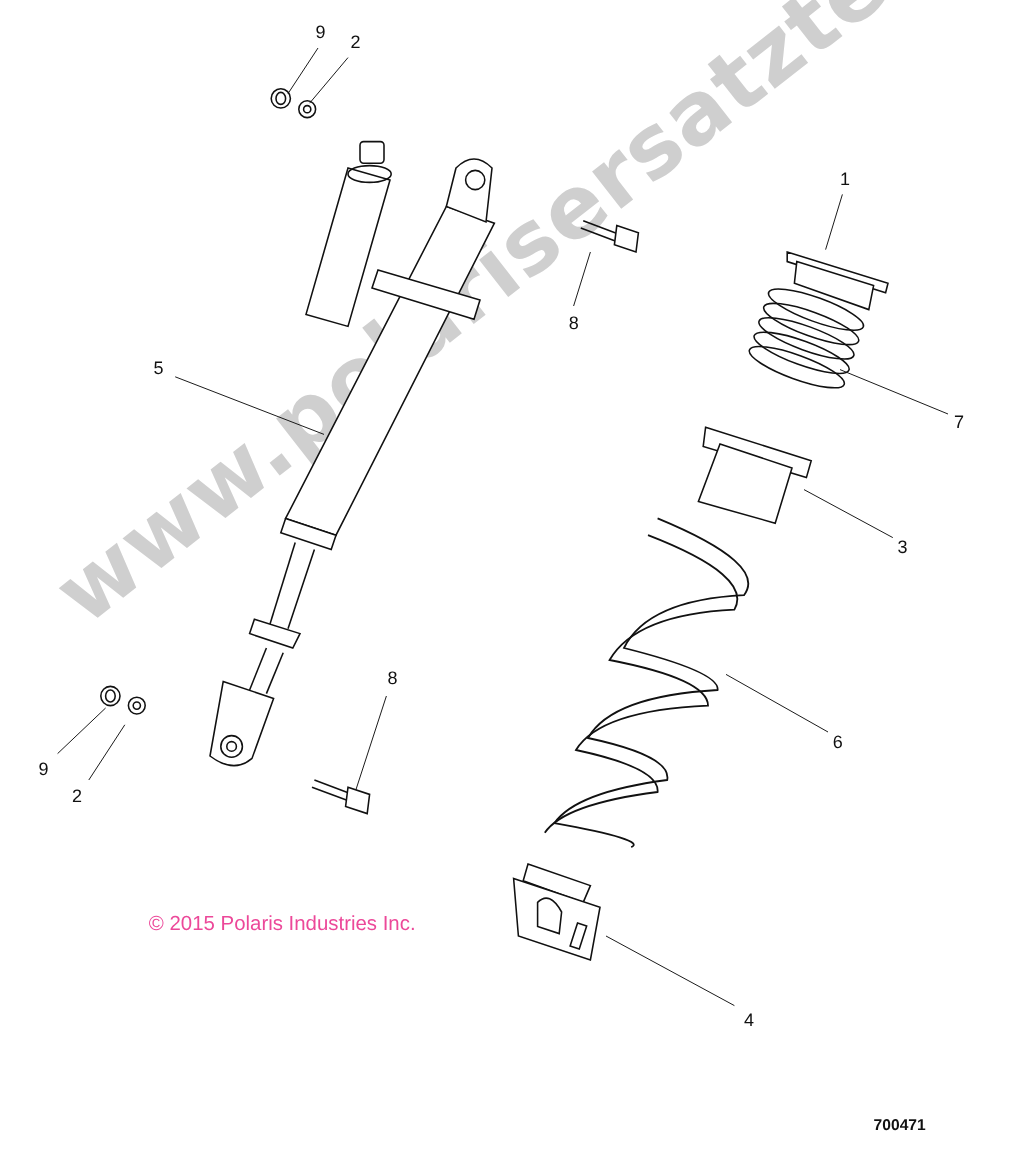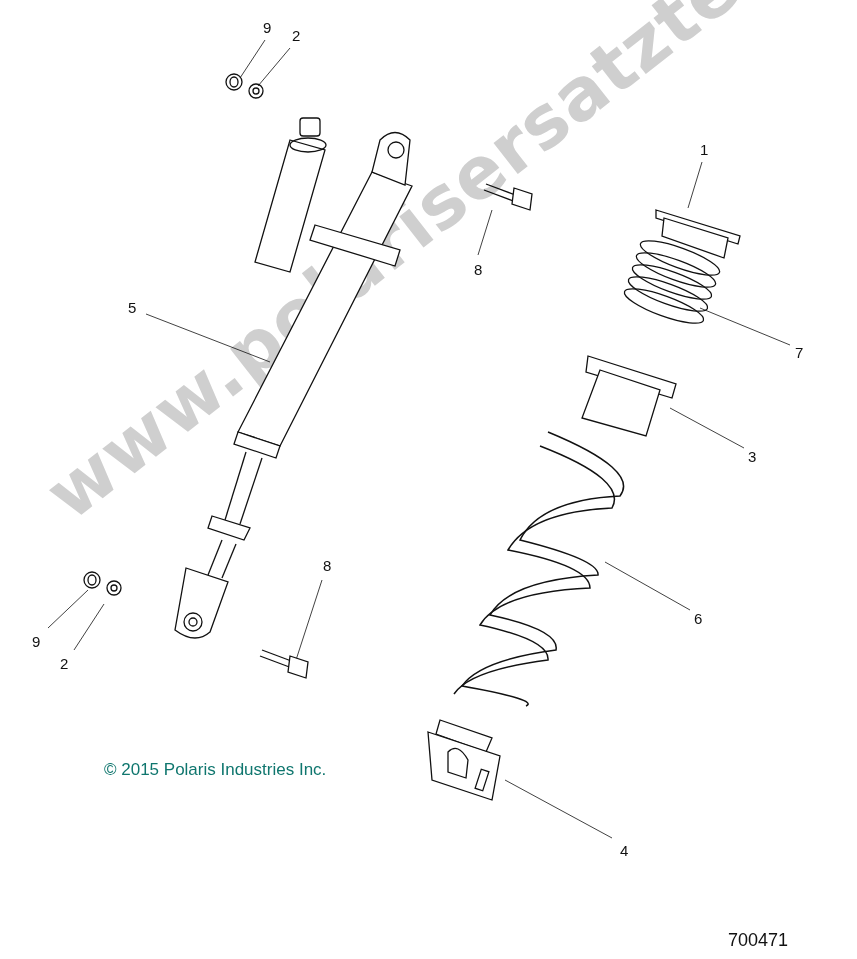--- a/index.html
+++ b/index.html
@@ -1,20 +1,20 @@
 <!DOCTYPE html>
 <html><head>
 <meta charset="utf-8">
 <style>
   html, body { margin:0; padding:0; background:#ffffff; }
   body { width:857px; height:959px; position:relative; overflow:hidden; font-family:"Liberation Sans", sans-serif; }
   .canvas { position:absolute; left:0; top:0; width:857px; height:959px; }
   .callout { position:absolute; font-size:15px; color:#111; line-height:1; }
-  .copyright { position:absolute; left:104px; top:760px; font-size:17px; color:#0f766e; }
-  .figure-id { position:absolute; left:728px; top:930px; font-size:18px; color:#111; }
+  .copyright { position:absolute; left:124px; top:760px; font-size:17px; color:#ec4899; }
+  .figure-id { position:absolute; left:728px; top:930px; font-size:13px; color:#111;font-weight:bold; }
   .watermark { position:absolute; left:30px; top:470px; font-size:72px; font-weight:bold; color:#cfcfcf; transform:rotate(-38deg); transform-origin:left top; white-space:nowrap; letter-spacing:1px; font-family:"DejaVu Sans", sans-serif; }
   svg { position:absolute; left:0; top:0; }
 </style>
 </head>
 <body>
 
 <div class="canvas">
   <div class="watermark">www.polarisersatzteile.de</div>
 
   <svg width="857" height="959" fill="none" stroke="#111" stroke-width="1.3">

